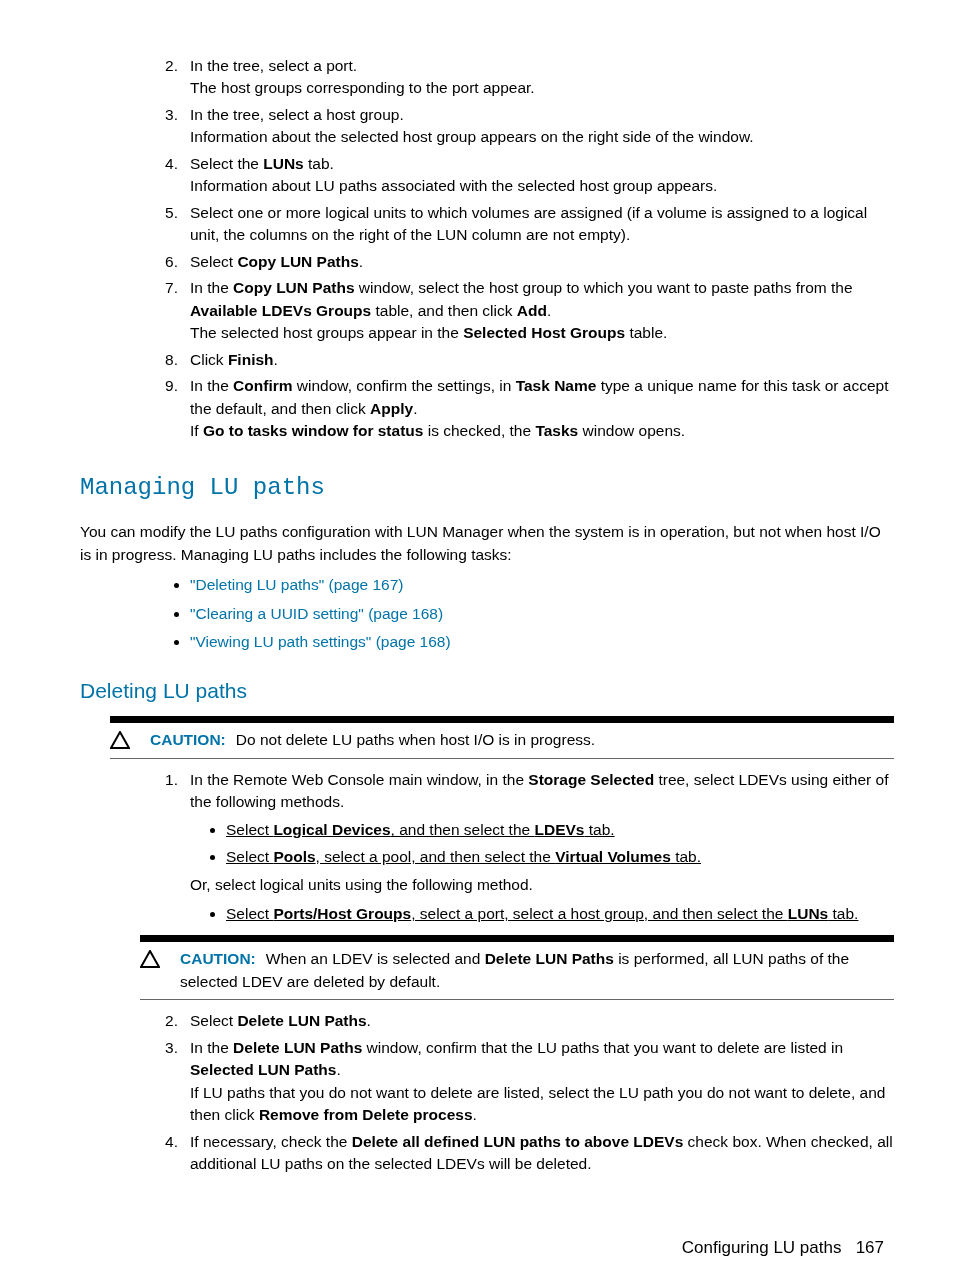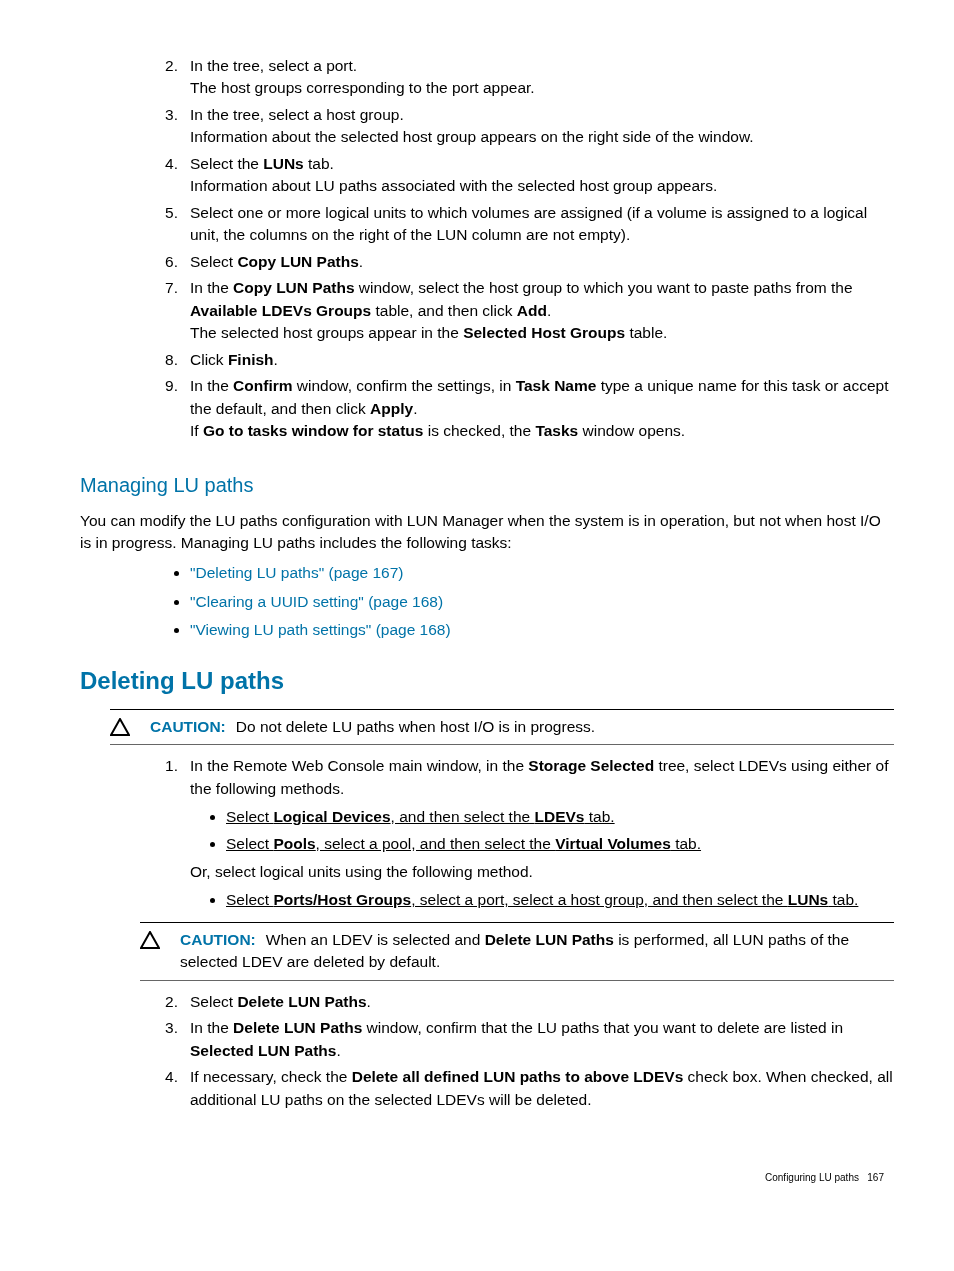--- a/index.html
+++ b/index.html
@@ -26,51 +26,51 @@
     position: absolute;
     left: 0;
     width: 28px;
     text-align: right;
   }
   .sub {
     margin-bottom: 4px;
   }
   .bold { font-weight: bold; }
   h2.section {
-    font-family: Liberation Sans, sans-serif;
+    font-family: Liberation Mono, monospace;
     font-weight: normal;
     color: #0073a8;
-    font-size: 20px;
-    margin: 28px 0 10px 0;
+    font-size: 24px;
+    margin: 28px 0 16px 0;
   }
   h3.subsection {
     font-family: Arial, Helvetica, sans-serif;
-    font-weight: bold;
-    color: #0073a8;
-    font-size: 24px;
+    font-weight: normal;
+    color: #0073a8;
+    font-size: 21px;
     margin: 22px 0 10px 0;
   }
   .intro {
     margin-bottom: 8px;
   }
   ul.links {
     list-style: disc;
     padding-left: 110px;
     margin: 6px 0;
   }
   ul.links li {
     margin-bottom: 6px;
   }
   ul.links li a {
     color: #0073a8;
     text-decoration: none;
   }
   .caution-box {
     margin: 10px 0 10px 30px;
-    border-top: 1px solid #000000;
+    border-top: 7px solid #000000;
     border-bottom: 1px solid #666;
     padding: 6px 0 6px 0;
     display: flex;
     align-items: flex-start;
   }
   .caution-box.inner {
     margin-left: 60px;
   }
   .caution-icon {
     width: 36px;
@@ -91,21 +91,21 @@
     list-style: disc;
     padding-left: 36px;
     margin: 6px 0;
     text-decoration: underline;
   }
   ul.inner-bullets li {
     margin-bottom: 4px;
   }
   .footer {
     text-align: right;
-    font-size: 10px;
+    font-size: 17px;
     margin-top: 60px;
     padding-right: 10px;
   }
 </style>
 </head>
 <body>
 
 <ol class="steps">
   <li>
     <span class="num">2.</span>
@@ -194,20 +194,21 @@
 </div>
 
 <ol class="steps">
   <li>
     <span class="num">2.</span>
     <span><span>Select </span><span class="bold">Delete LUN Paths</span><span>.</span></span>
   </li>
   <li>
     <span class="num">3.</span>
     <span><span>In the </span><span class="bold">Delete LUN Paths</span><span> window, confirm that the LU paths that you want to delete are listed in </span><span class="bold">Selected LUN Paths</span><span>.</span></span>
+    <div class="sub"><span>If LU paths that you do not want to delete are listed, select the LU path you do not want to delete, and then click </span><span class="bold">Remove from Delete process</span><span>.</span></div>
   </li>
   <li>
     <span class="num">4.</span>
     <span><span>If necessary, check the </span><span class="bold">Delete all defined LUN paths to above LDEVs</span><span> check box. When checked, all additional LU paths on the selected LDEVs will be deleted.</span></span>
   </li>
 </ol>
 
 <div class="footer">
   <span>Configuring LU paths</span>&nbsp;&nbsp;&nbsp;<span>167</span>
 </div>

